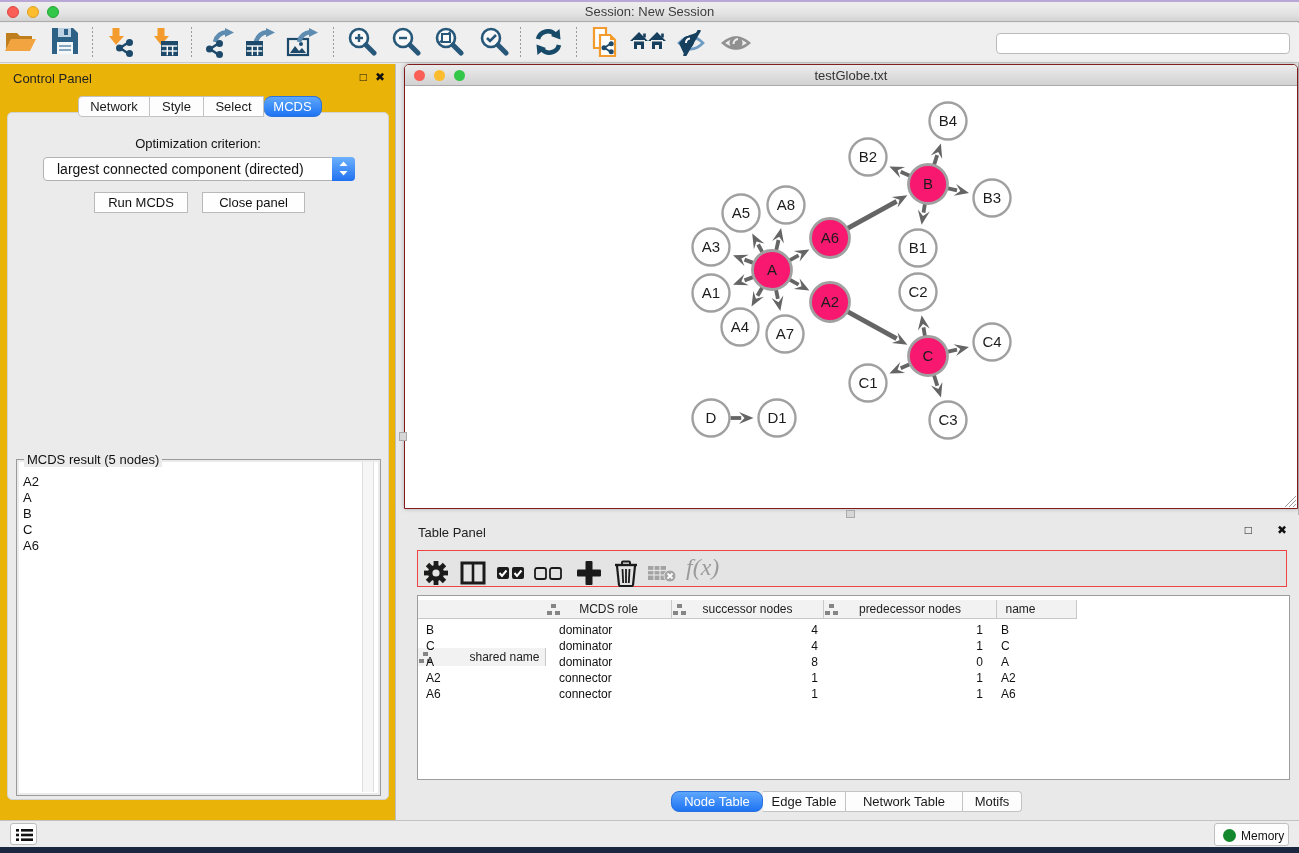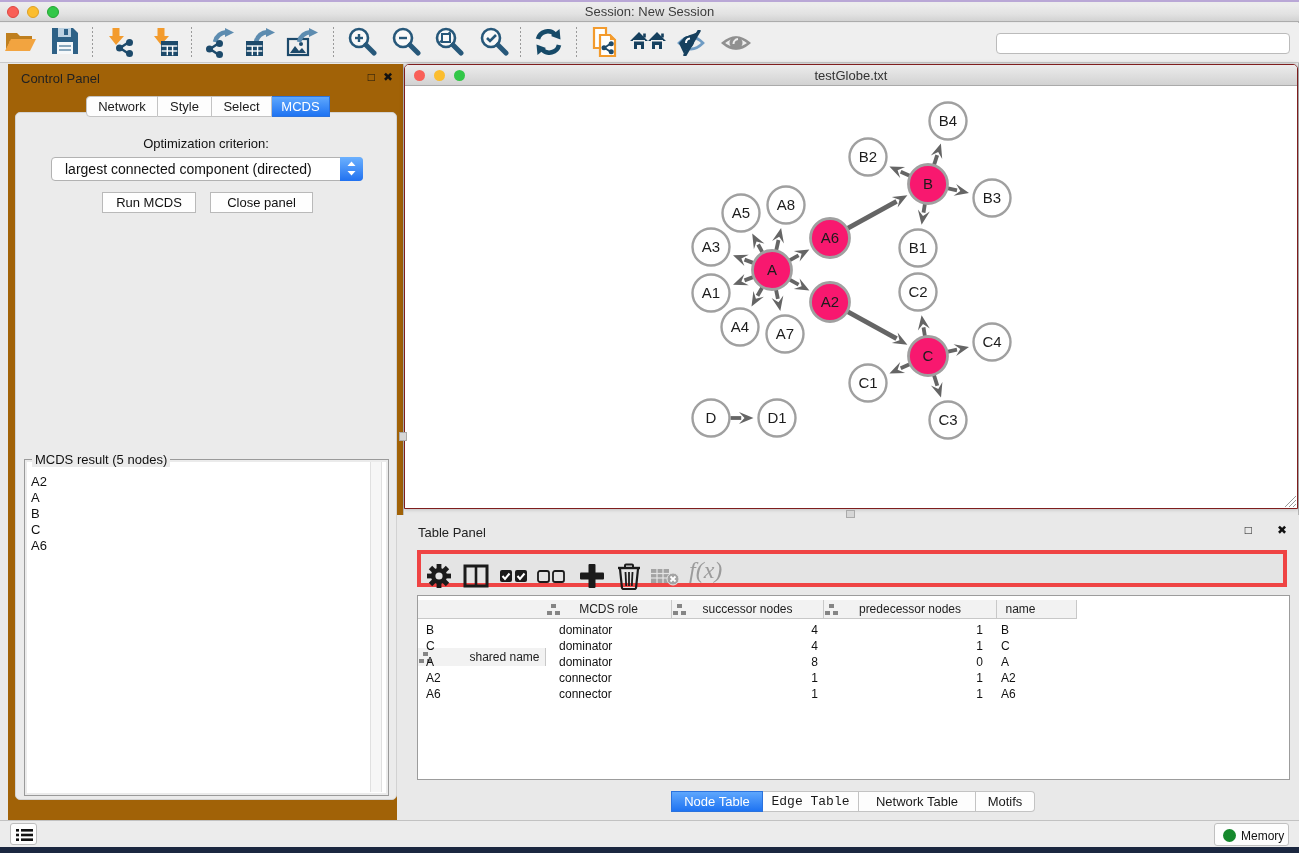--- a/index.html
+++ b/index.html
@@ -17,28 +17,28 @@
 #titlebar .title { position:absolute; top:4px; width:100%; text-align:center; font-size:13px; color:#3c3c3c; }
 
 #toolbar { position:absolute; left:0; top:23px; width:1299px; height:40px; background:#efefef;
   border-bottom:1px solid #cacaca; }
 .tsep { position:absolute; top:4px; height:32px; width:1px;
   background-image:linear-gradient(#9a9a9a 40%, transparent 40%); background-size:1px 4px; }
 .ticon { position:absolute; top:3px; }
 #searchbox { position:absolute; left:996px; top:10px; width:294px; height:21px; background:#fff;
   border:1px solid #bbb; border-radius:4px; }
 
-#control { position:absolute; left:8px; top:64px; width:396px; height:756px; background:#a16207; border-right:1px solid #bdbdbd; }
+#control { position:absolute; left:0; top:64px; width:396px; height:756px; background:#eab308; border-right:1px solid #bdbdbd; }
 #cphead { position:absolute; left:13px; top:7px; font-size:13px; color:#222; }
 .winbtns { position:absolute; top:6px; font-size:12px; color:#111; }
 #cptabs { position:absolute; top:32px; left:78px; height:21px; }
 .tab { float:left; height:21px; border:1px solid #c3c3c3; border-left:none; background:#fdfdfd;
   font-size:13px; color:#1a1a1a; text-align:center; line-height:20px; }
 .tab.first { border-left:1px solid #c3c3c3; border-radius:4px 0 0 4px; }
-.tab.sel { background:linear-gradient(#5ea7fd,#1e73f2); color:#fff; border-color:#2a72dd; border-radius:0; }
+.tab.sel { background:linear-gradient(#5ea7fd,#1e73f2); color:#fff; border-color:#2a72dd; border-radius:8px; }
 #cpbody { position:absolute; left:7px; top:48px; width:382px; height:688px; background:#ebebeb;
   border:1px solid #d2d2d2; border-radius:5px; }
 #optlabel { position:absolute; left:0; top:72px; width:396px; text-align:center; font-size:13px; color:#111; }
 #dropdown { position:absolute; left:43px; top:93px; width:312px; height:24px; background:#fff;
   border:1px solid #b2b2b2; border-radius:4px; font-size:14px; color:#111; line-height:22px; padding-left:13px; }
 #ddbtn { position:absolute; right:-1px; top:-1px; width:23px; height:24px; border-radius:0 4px 4px 0;
   background:linear-gradient(#6cb1fe,#2071f0); }
 .btn { position:absolute; height:21px; background:#fefefe; border:1px solid #b9b9b9; border-radius:0;
   font-size:13px; color:#111; text-align:center; line-height:19px; }
 #mcdsbox { position:absolute; left:16px; top:395px; width:365px; height:337px; border:1px solid #9a9a9a; }
@@ -55,21 +55,21 @@
 #nettitle .title { position:absolute; top:3px; width:100%; text-align:center; font-size:13px; color:#333; }
 #netcanvas { position:absolute; left:1px; top:22px; width:891px; height:421px; background:#fff;border-radius:23px; }
 svg.graph text { font-size:15px; fill:#1c1c1c; text-anchor:middle; }
 svg.graph .el line { stroke:#656565; stroke-width:3.8; }
 svg.graph .ea polygon { fill:#656565; }
 svg.graph .nw circle { fill:#fff; stroke:#a0a0a0; stroke-width:2.4; }
 svg.graph .np circle { fill:#f8186f; stroke:#a0a0a0; stroke-width:2.8; }
 
 #tablepanel { position:absolute; left:397px; top:515px; width:902px; height:305px; background:#e9e9e9; }
 #tphead { position:absolute; left:21px; top:10px; font-size:13px; color:#222; }
-#tptoolbar { position:absolute; left:20px; top:35px; width:870px; height:37px; background:#e4e4e4; border:4px solid #ef4444; }
+#tptoolbar { position:absolute; left:20px; top:35px; width:870px; height:37px; background:#e4e4e4; border:1px solid #ef4444; }
 #tptable { position:absolute; left:20px; top:80px; width:873px; height:185px; background:#fff; border:1px solid #9c9c9c; }
 #tphdr { position:absolute; left:0; top:4px; height:19px; background:#f2f2f2; border-bottom:1px solid #c8c8c8; }
 .hcell { position:absolute; top:0; height:18px; border-right:1px solid #c8c8c8; font-size:12px; color:#222;
   text-align:center; line-height:19px; background:#f2f2f2; }
 .trow { position:absolute; font-size:12px; color:#111; line-height:16px; }
 .hicon { position:absolute; left:5px; top:4px; width:5px; height:4px; background:#858585;
   box-shadow:-4px 7px 0 #858585, 4px 7px 0 #858585; }
 
 
 #bottabs { position:absolute; left:274px; top:276px; height:21px; }
@@ -452,21 +452,21 @@
         <div class="hcell" style="left:579px; width:80px; text-indent:-32px;">name</div>
       </div>
       <div class="trow" style="left:8px;   top:26px; width:110px;">B<br>C<br>A<br>A2<br>A6</div>
       <div class="trow" style="left:141px; top:26px; width:110px;">dominator<br>dominator<br>dominator<br>connector<br>connector</div>
       <div class="trow" style="left:290px; top:26px; width:110px; text-align:right;">4<br>4<br>8<br>1<br>1</div>
       <div class="trow" style="left:455px; top:26px; width:110px; text-align:right;">1<br>1<br>0<br>1<br>1</div>
       <div class="trow" style="left:583px; top:26px; width:110px;">B<br>C<br>A<br>A2<br>A6</div>
     </div>
     <div id="bottabs">
       <div class="tab first sel" style="width:92px;">Node Table</div>
-      <div class="tab" style="width:96px;font-family:Liberation Mono, monospace;">Edge Table</div>
+      <div class="tab" style="width:83px;">Edge Table</div>
       <div class="tab" style="width:117px;">Network Table</div>
       <div class="tab" style="width:59px; border-radius:0 4px 4px 0;">Motifs</div>
     </div>
   </div>
   <div style="position:absolute; left:399px; top:432px; width:8px; height:9px; background:#d6d6d6; border:1px solid #aaa;"></div>
   <div style="position:absolute; left:846px; top:510px; width:9px; height:8px; background:#d6d6d6; border:1px solid #aaa;"></div>
   <div id="statusbar">
     <div id="hambtn">
         <svg style="position:absolute;left:5px;top:4px;" width="17" height="14" viewBox="0 0 17 14">
 <g fill="#111">

